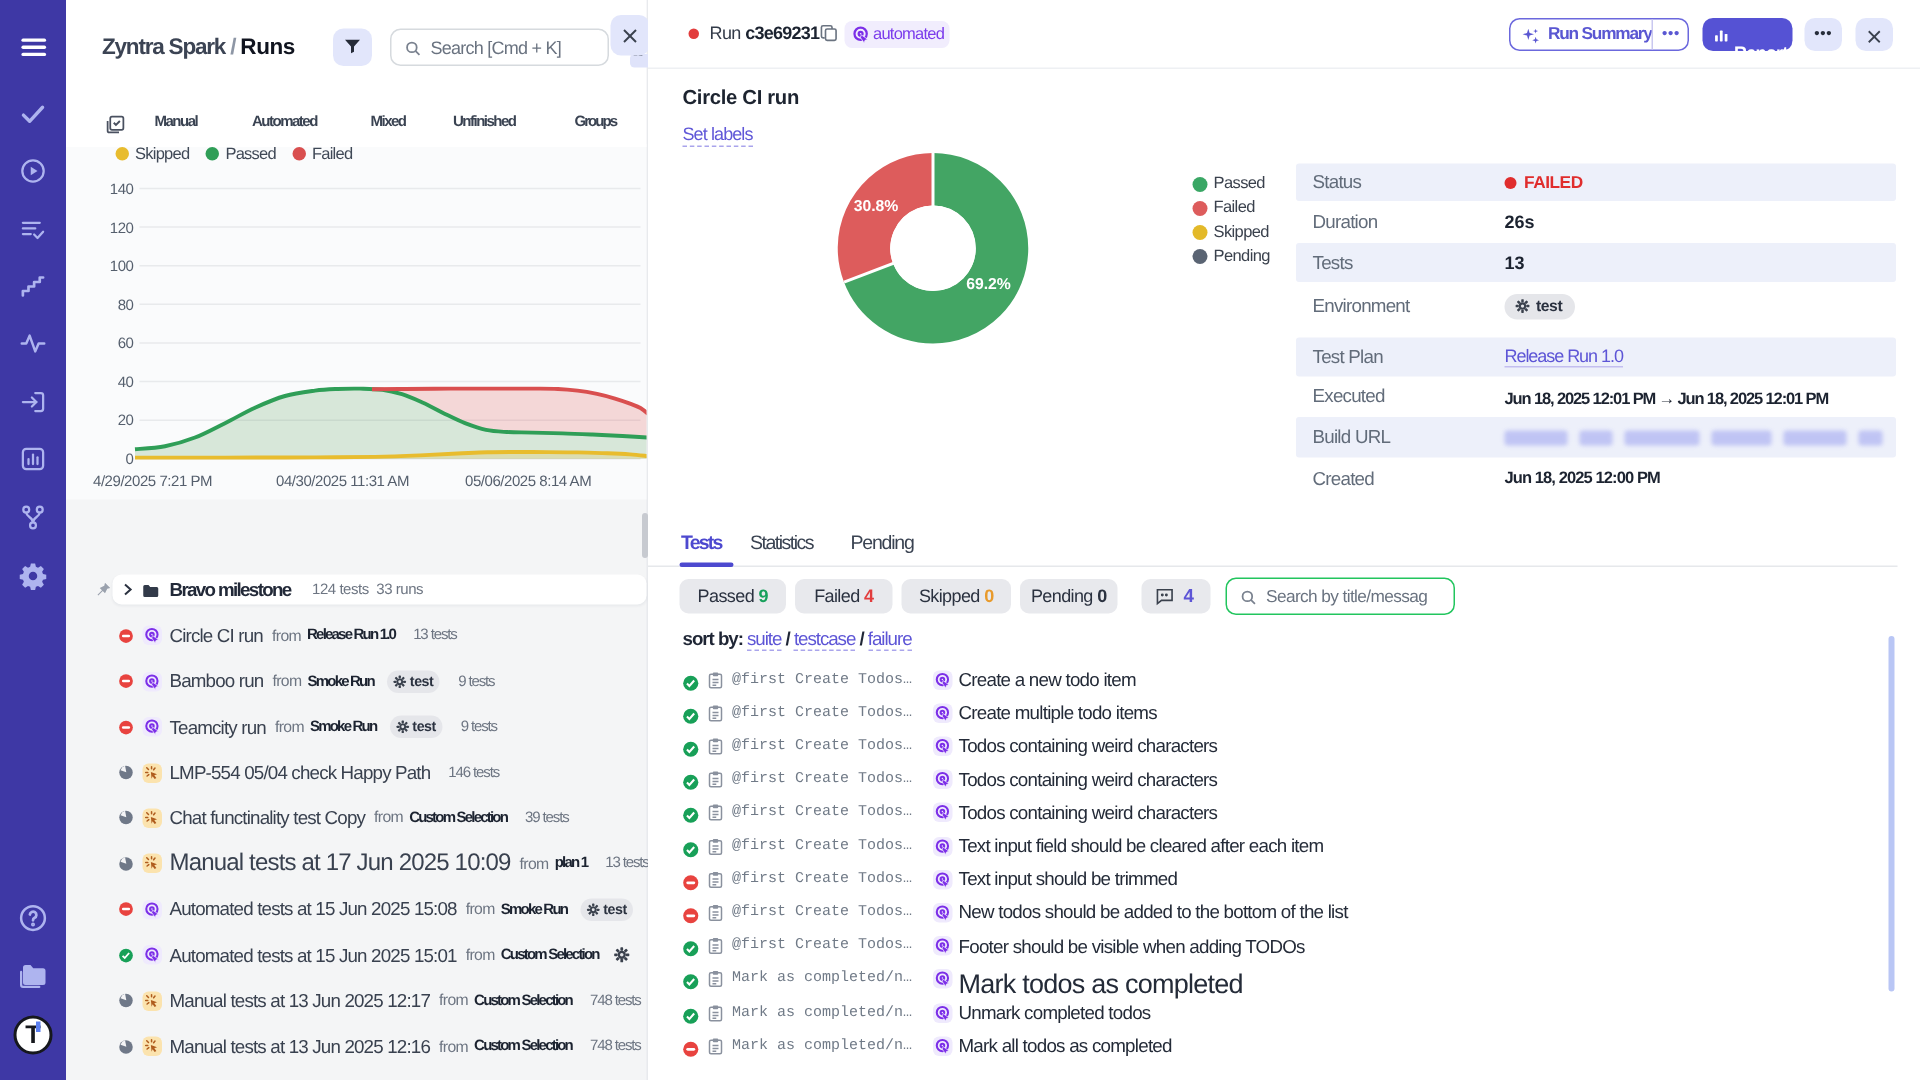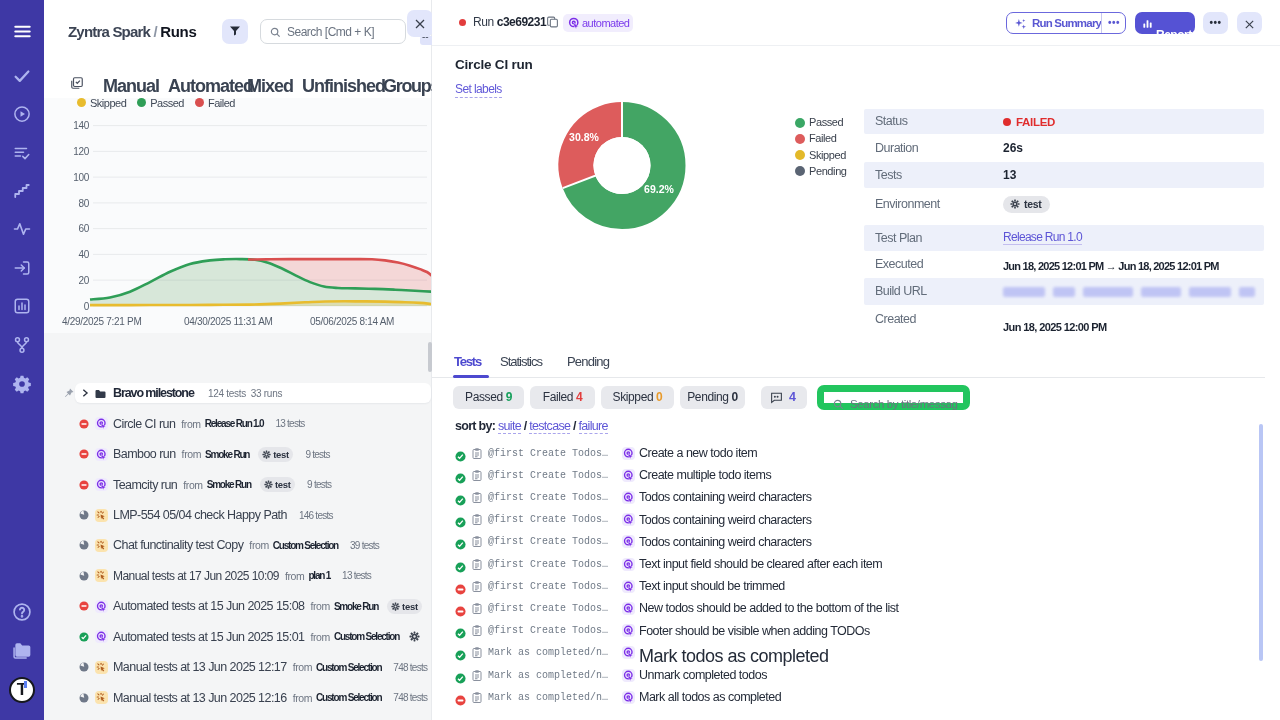--- a/index.html
+++ b/index.html
@@ -142,21 +142,21 @@
 <div class="abs" style="left:420px;top:36px;width:14px;height:9px;background:#dfe3fa;border-radius:3px;">
     <span style="position:absolute;left:2px;top:-5px;color:#4a5160;font-size:10px;">--</span>
   </div>
 <div class="abs" style="left:407px;top:10px;width:26px;height:27px;background:#e2e6fb;border-radius:7px;">
   <svg width="12" height="12" viewBox="0 0 24 24" style="position:absolute;left:7px;top:7.5px;" stroke="#3a414d" stroke-width="2.6" fill="none">
       <line x1="4" y1="4" x2="20" y2="20"></line>
       <line x1="20" y1="4" x2="4" y2="20"></line>
     </svg>
 </div>
 
-<div id="lefttabs" class="abs" style="left:44px;top:70px;width:387px;height:26px;font-size:18px;letter-spacing:-1px;color:#3a4352;font-weight:bold;">
+<div id="lefttabs" class="abs" style="left:44px;top:70px;width:387px;height:26px;font-size:10px;letter-spacing:-1px;color:#3a4352;font-weight:bold;">
   <svg width="14" height="14" viewBox="0 0 24 24" style="position:absolute;left:26px;top:6px;" fill="none" stroke="#4a5160" stroke-width="2">
       <rect x="6" y="3" width="15" height="15" rx="2"></rect>
       <path d="M3 8v11a2 2 0 0 0 2 2h11" stroke-width="2"></path>
       <path d="M10 10l2.5 2.5L17 8" stroke-width="2.2"></path>
     </svg>
   <span class="abs" style="left:59px;top:6px;">Manual</span>
   <span class="abs" style="left:124px;top:6px;">Automated</span>
   <span class="abs" style="left:203px;top:6px;">Mixed</span>
   <span class="abs" style="left:258px;top:6px;">Unfinished</span>
   <span class="abs" style="left:339px;top:6px;letter-spacing:-1.3px;">Groups</span>
@@ -349,21 +349,21 @@
           <g stroke="#b05d1e" stroke-width="2.2" stroke-linecap="round">
             <line x1="4" y1="4" x2="6.5" y2="6.5"></line>
             <line x1="11" y1="2.5" x2="11" y2="5.5"></line>
             <line x1="2.5" y1="11" x2="5.5" y2="11"></line>
             <line x1="4.5" y1="16" x2="7" y2="14"></line>
             <line x1="16" y1="4.5" x2="14" y2="7"></line>
           </g>
         </svg>
       </span>
       <span style="width:5px;flex:none;"></span>
-      <span style="font-size:12px;letter-spacing:-0.55px;color:#39414f;">Manual tests at 17 Jun 2025 10:09</span>
+      <span style="font-size:16px;letter-spacing:-0.55px;color:#39414f;">Manual tests at 17 Jun 2025 10:09</span>
       <span style="width:6px;flex:none;"></span>
       <span style="font-size:10.5px;letter-spacing:-0.4px;color:#6d7582;">from</span>
       <span style="width:4px;flex:none;"></span>
       <span style="font-size:10px;letter-spacing:-1.2px;font-weight:bold;color:#1c2330;">plan 1</span>
       <span style="width:12px;flex:none;"></span>
       <span style="font-size:10px;letter-spacing:-0.75px;color:#6d7582;">13 tests</span>
     </div>
     <div class="row" style="left:79px;top:596px;height:20px;">
       <svg width="10" height="10" viewBox="0 0 24 24" style="flex:none;">
         <circle cx="12" cy="12" r="11" fill="#e8433f"></circle>
@@ -631,21 +631,21 @@
         <span style="position:absolute;left:0px;top:1px;width:42px;height:10px;background:#a8adf1;opacity:0.65;border-radius:2px;filter:blur(1.5px);"></span>
         <span style="position:absolute;left:50px;top:1px;width:22px;height:10px;background:#a8adf1;opacity:0.65;border-radius:2px;filter:blur(1.5px);"></span>
         <span style="position:absolute;left:80px;top:1px;width:50px;height:10px;background:#a8adf1;opacity:0.65;border-radius:2px;filter:blur(1.5px);"></span>
         <span style="position:absolute;left:138px;top:1px;width:40px;height:10px;background:#a8adf1;opacity:0.65;border-radius:2px;filter:blur(1.5px);"></span>
         <span style="position:absolute;left:186px;top:1px;width:42px;height:10px;background:#a8adf1;opacity:0.65;border-radius:2px;filter:blur(1.5px);"></span>
         <span style="position:absolute;left:236px;top:1px;width:16px;height:10px;background:#a8adf1;opacity:0.65;border-radius:2px;filter:blur(1.5px);"></span>
       </span>
     </div>
  <div class="abs" style="left:864px;top:305px;width:400px;height:28px;"></div>
  <span class="abs" style="left:875px;top:311.5px;font-size:12.5px;letter-spacing:-0.5px;color:#626c7a;">Created</span>
- <div class="row" style="left:1003px;top:305px;height:28px;font-size:12px;color:#1c2330;align-items:flex-end;">
+ <div class="row" style="left:1003px;top:305px;height:28px;font-size:12px;color:#1c2330;">
       <b style="color:#1c2330;font-size:11px;letter-spacing:-0.6px;">Jun 18, 2025 12:00 PM</b>
     </div>
   </div>
 
 <div class="abs" style="left:432px;top:377px;width:833px;height:1px;background:#e6e8eb;"></div>
 <div class="abs" style="left:454px;top:354px;font-size:13px;letter-spacing:-1.2px;font-weight:bold;color:#4d49cf;">Tests</div>
 <div class="abs" style="left:453px;top:375px;width:36px;height:3px;background:#4d49cf;border-radius:2px;"></div>
 <div class="abs" style="left:500px;top:354px;font-size:13px;letter-spacing:-1px;color:#3a4352;">Statistics</div>
 <div class="abs" style="left:567px;top:354px;font-size:13px;letter-spacing:-0.8px;color:#3a4352;">Pending</div>
 
@@ -655,21 +655,21 @@
     <div class="abs" style="left:601px;top:386px;width:73px;height:23px;background:#e8e9ed;border-radius:6px;font-size:12px;letter-spacing:-0.4px;color:#2b3240;text-align:center;line-height:23px;">Skipped <b style="color:#e89a2b;">0</b></div>
     <div class="abs" style="left:680px;top:386px;width:65px;height:23px;background:#e8e9ed;border-radius:6px;font-size:12px;letter-spacing:-0.4px;color:#2b3240;text-align:center;line-height:23px;">Pending <b style="color:#2b3240;">0</b></div>
     <div class="abs" style="left:761px;top:386px;width:46px;height:23px;background:#e8e9ed;border-radius:6px;">
    <svg width="13" height="13" viewBox="0 0 24 24" style="position:absolute;left:9px;top:5px;" fill="none" stroke="#3a414d" stroke-width="2">
         <path d="M3 4h18v13H8l-5 4z"></path>
         <circle cx="9" cy="10.5" r="0.8" fill="#3a414d"></circle>
         <circle cx="14" cy="10.5" r="0.8" fill="#3a414d"></circle>
       </svg>
    <b style="position:absolute;left:28px;top:4px;font-size:12.5px;color:#5d55d6;">4</b>
     </div>
-    <div class="abs" style="left:817px;top:385px;width:153px;height:25px;background:#fff;border:7px solid #22c55e;border-radius:7px;">
+    <div class="abs" style="left:817px;top:385px;width:153px;height:25px;background:#fff;border:1px solid #22c55e;border-radius:7px;">
    <svg width="11" height="11" viewBox="0 0 24 24" style="position:absolute;left:9px;top:6.5px;" fill="none" stroke="#7a828f" stroke-width="2.6">
         <circle cx="10" cy="10" r="7"></circle>
         <line x1="15.5" y1="15.5" x2="21" y2="21"></line>
       </svg>
    <span style="position:absolute;left:26px;top:5.5px;font-size:11.5px;letter-spacing:-0.4px;color:#6a7380;">Search by title/messag</span>
     </div>
   </div>
 
 <div class="abs" style="left:455px;top:419px;font-size:12.5px;letter-spacing:-0.7px;color:#1f2635;font-weight:bold;">sort by: <span style="color:#5d55d6;font-weight:normal;border-bottom:1px dashed #aaa5ec;">suite</span> / <span style="color:#5d55d6;font-weight:normal;border-bottom:1px dashed #aaa5ec;">testcase</span> / <span style="color:#5d55d6;font-weight:normal;border-bottom:1px dashed #aaa5ec;">failure</span></div>
 

